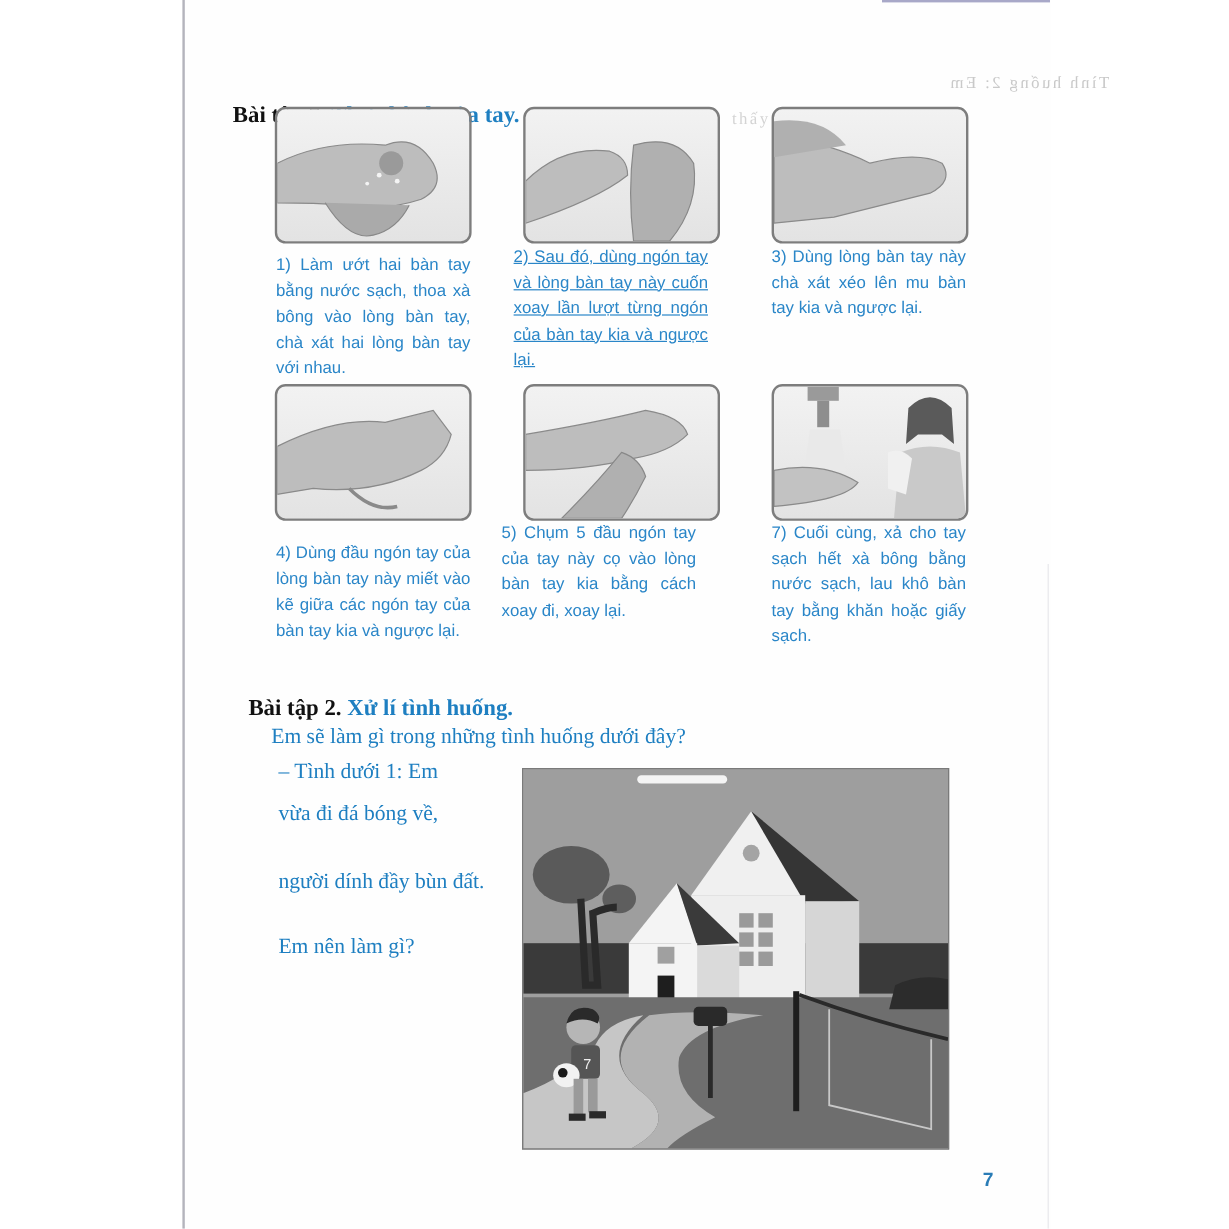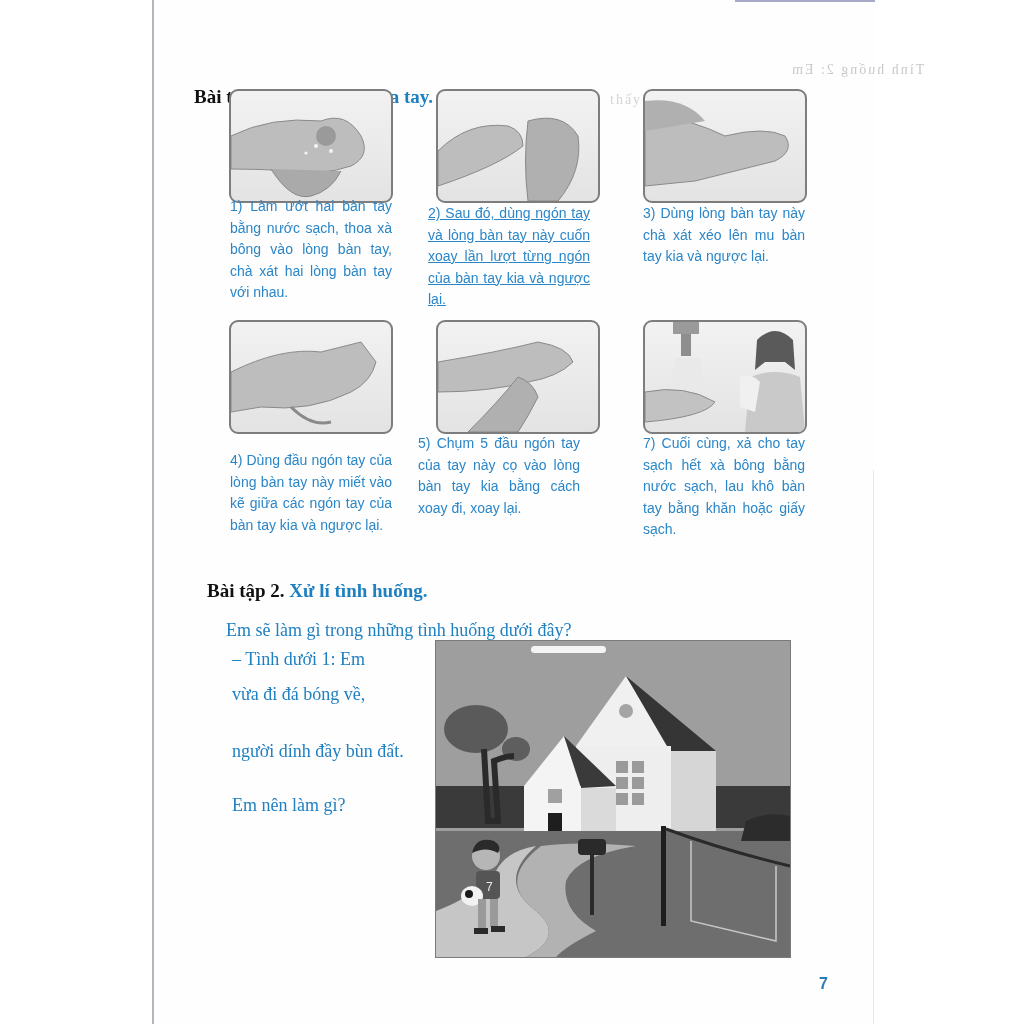--- a/index.html
+++ b/index.html
@@ -21,21 +21,21 @@
   .photo {
     position:absolute; width:160px; height:110px; border:2px solid #7d7d7d; border-radius:9px;
     background:linear-gradient(180deg,#f2f2f2 0%,#e3e3e3 100%); overflow:hidden;
   }
   .photo svg { position:absolute; left:0; top:0; }
   .caption {
     position:absolute; width:162px; font-family:"Liberation Sans", sans-serif; font-size:14px;
     line-height:21.5px; color:#2a86c8; text-align:justify;
   }
 
-  .bt8-line { position:absolute; font-size:18px; color:#1e7fc1; white-space:nowrap;margin-top:17px; }
+  .bt8-line { position:absolute; font-size:18px; color:#1e7fc1; white-space:nowrap; }
 
   .scene {
     position:absolute; left:435px; top:640px; width:354px; height:316px; background:#9c9c9c;
     border:1px solid #7a7a7a; overflow:hidden;
   }
   .page-number {
     position:absolute; left:819px; top:975px; font-family:"Liberation Sans", sans-serif; font-weight:bold;
     font-size:16px; color:#2a7cb6;
   }
   .ghost { position:absolute; font-size:14px; color:#c9c9c9; white-space:nowrap; letter-spacing:2px; }
@@ -73,21 +73,21 @@
     <path d="M90 30 Q125 20 140 45 Q145 80 120 110 L90 110 Q85 70 90 30Z" fill="#b0b0b0" stroke="#888"></path>
   </svg>
 </div>
 <div class="photo" style="left:643px;top:89px;">
   <svg width="160" height="110">
     <path d="M0 20 Q50 30 80 45 Q120 35 140 45 Q150 60 130 70 Q90 80 50 90 L0 95 Z" fill="#bdbdbd" stroke="#8a8a8a"></path>
     <path d="M0 10 Q40 5 60 30 L0 40 Z" fill="#b0b0b0"></path>
   </svg>
 </div>
 
-<div class="caption" style="left:230px;top:196px;">1) Làm ướt hai bàn tay bằng nước sạch, thoa xà bông vào lòng bàn tay, chà xát hai lòng bàn tay với nhau.</div>
+<div class="caption" style="left:230px;top:210px;">1) Làm ướt hai bàn tay bằng nước sạch, thoa xà bông vào lòng bàn tay, chà xát hai lòng bàn tay với nhau.</div>
 <div class="caption" style="left:428px;top:203px;text-decoration:underline;">2) Sau đó, dùng ngón tay và lòng bàn tay này cuốn xoay lần lượt từng ngón của bàn tay kia và ngược lại.</div>
 <div class="caption" style="left:643px;top:203px;">3) Dùng lòng bàn tay này chà xát xéo lên mu bàn tay kia và ngược lại.</div>
 
 <div class="photo" style="left:229px;top:320px;">
   <svg width="160" height="110">
     <path d="M0 50 Q50 25 90 30 L130 20 L145 40 Q140 60 120 70 Q80 90 30 85 L0 90 Z" fill="#bdbdbd" stroke="#8a8a8a"></path>
     <path d="M60 85 Q80 105 100 100" stroke="#8a8a8a" fill="none" stroke-width="3"></path>
   </svg>
 </div>
 <div class="photo" style="left:436px;top:320px;">

